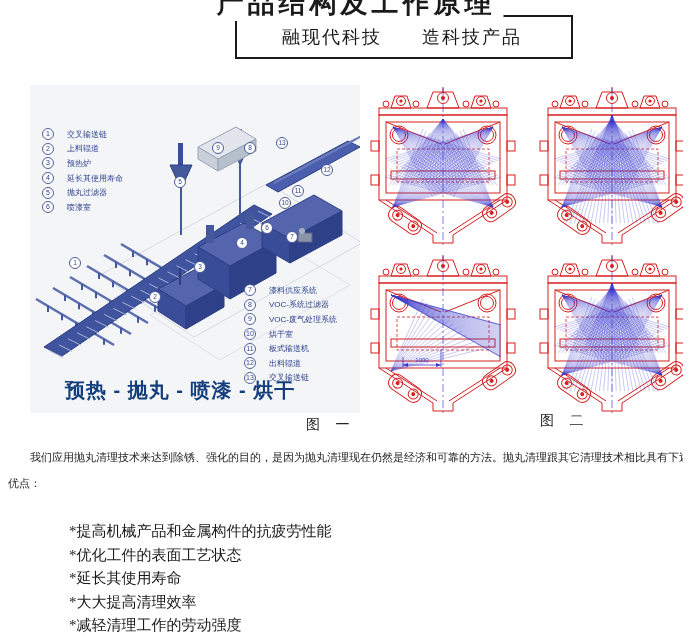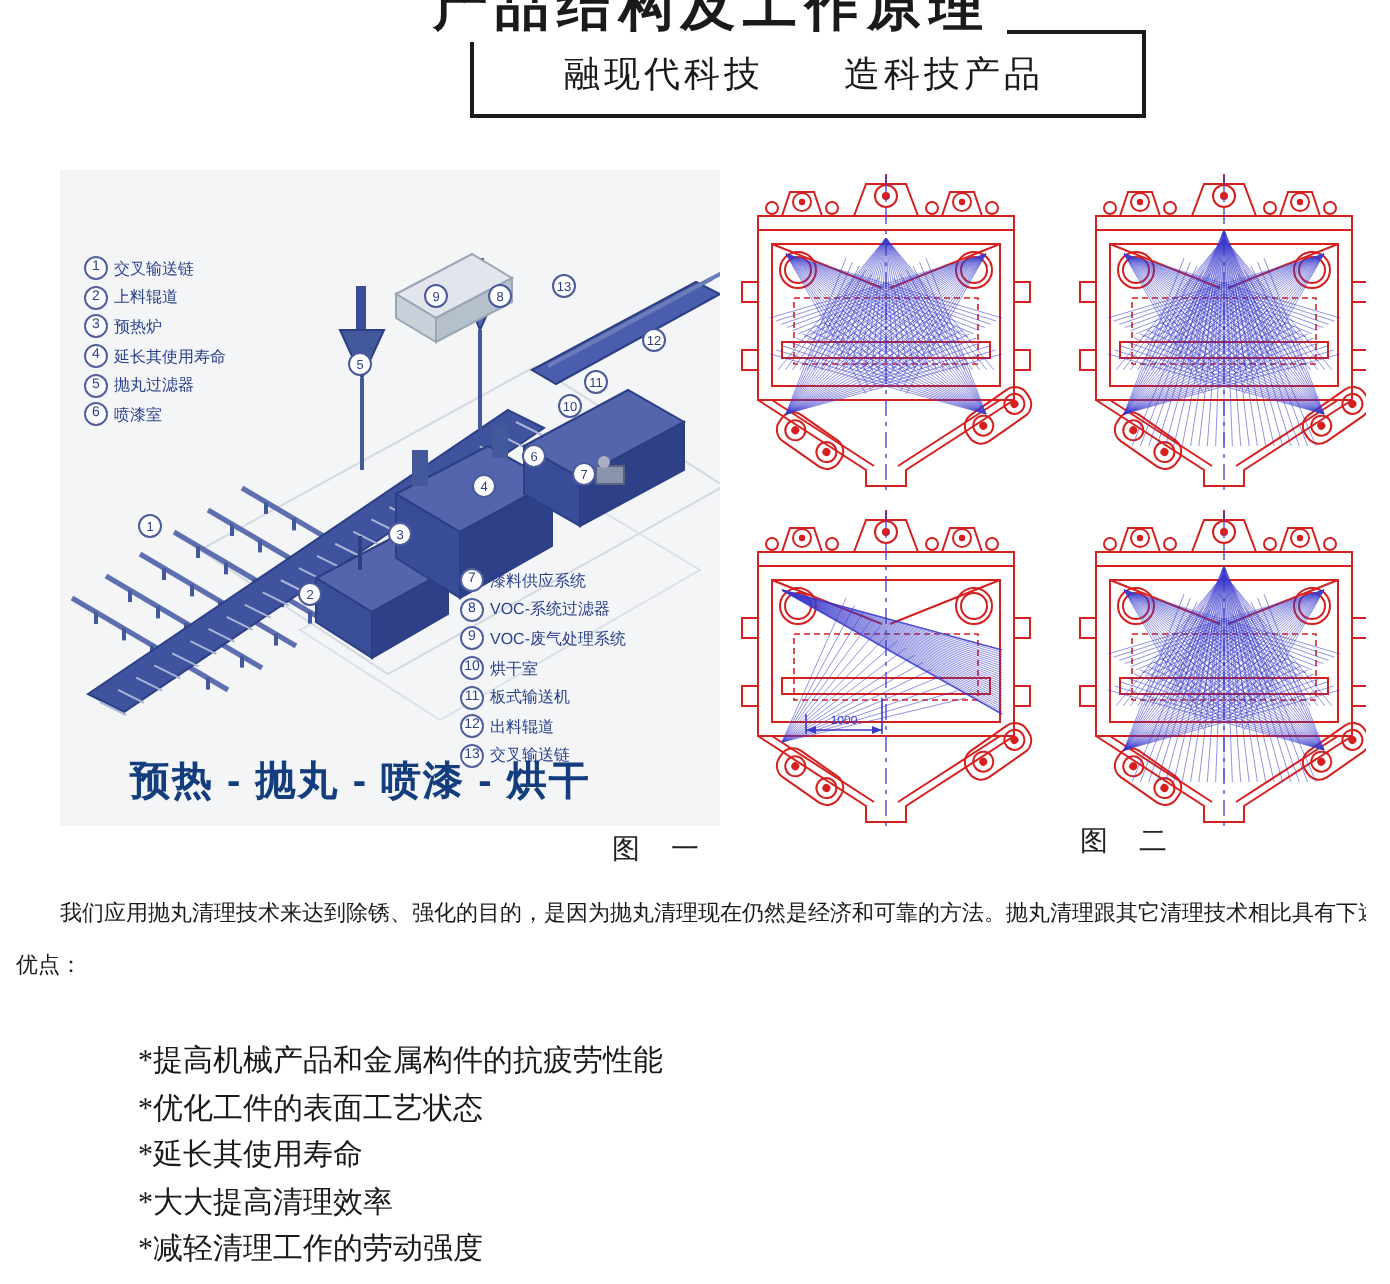--- a/index.html
+++ b/index.html
@@ -15,23 +15,23 @@
   #header .subtitle{position:absolute;left:0;top:10px;width:100%;text-align:center;
       font-size:18px;letter-spacing:2px;white-space:pre;}
 
   
   #fig1{position:absolute;left:30px;top:85px;width:330px;height:328px;background:#f3f5f7;}
   #fig1 svg{position:absolute;left:0;top:0;}
   .lbl-list{position:absolute;font-family:"Liberation Sans",sans-serif;}
   .lbl-item{display:flex;align-items:center;height:14.6px;}
   .lbl-num{width:10px;height:10px;border:1px solid #51619e;border-radius:50%;
       font-size:7px;line-height:10px;text-align:center;color:#2b3f8c;flex:0 0 10px;background:#fdfdfe;}
-  .lbl-txt{font-size:8px;color:#2b3f8c;margin-left:3px;white-space:nowrap;}
+  .lbl-txt{font-size:8px;color:#2b3f8c;margin-left:13px;white-space:nowrap;}
   #labels-left{left:12px;top:42px;}
-  #labels-right{left:200px;top:198px;}
+  #labels-right{left:214px;top:198px;}
   #fig1-caption{position:absolute;left:35px;top:292px;width:270px;text-align:left;
       font-family:"Liberation Sans",sans-serif;font-weight:bold;font-size:20px;
       letter-spacing:1px;color:#133d7c;white-space:nowrap;}
   .fig-label{position:absolute;font-size:14px;color:#222;letter-spacing:6px;}
   #fig1-label{left:306px;top:416px;}
   #fig2-label{left:540px;top:412px;}
 
   
   #fig2{position:absolute;left:360px;top:83px;width:335px;height:332px;}
 

